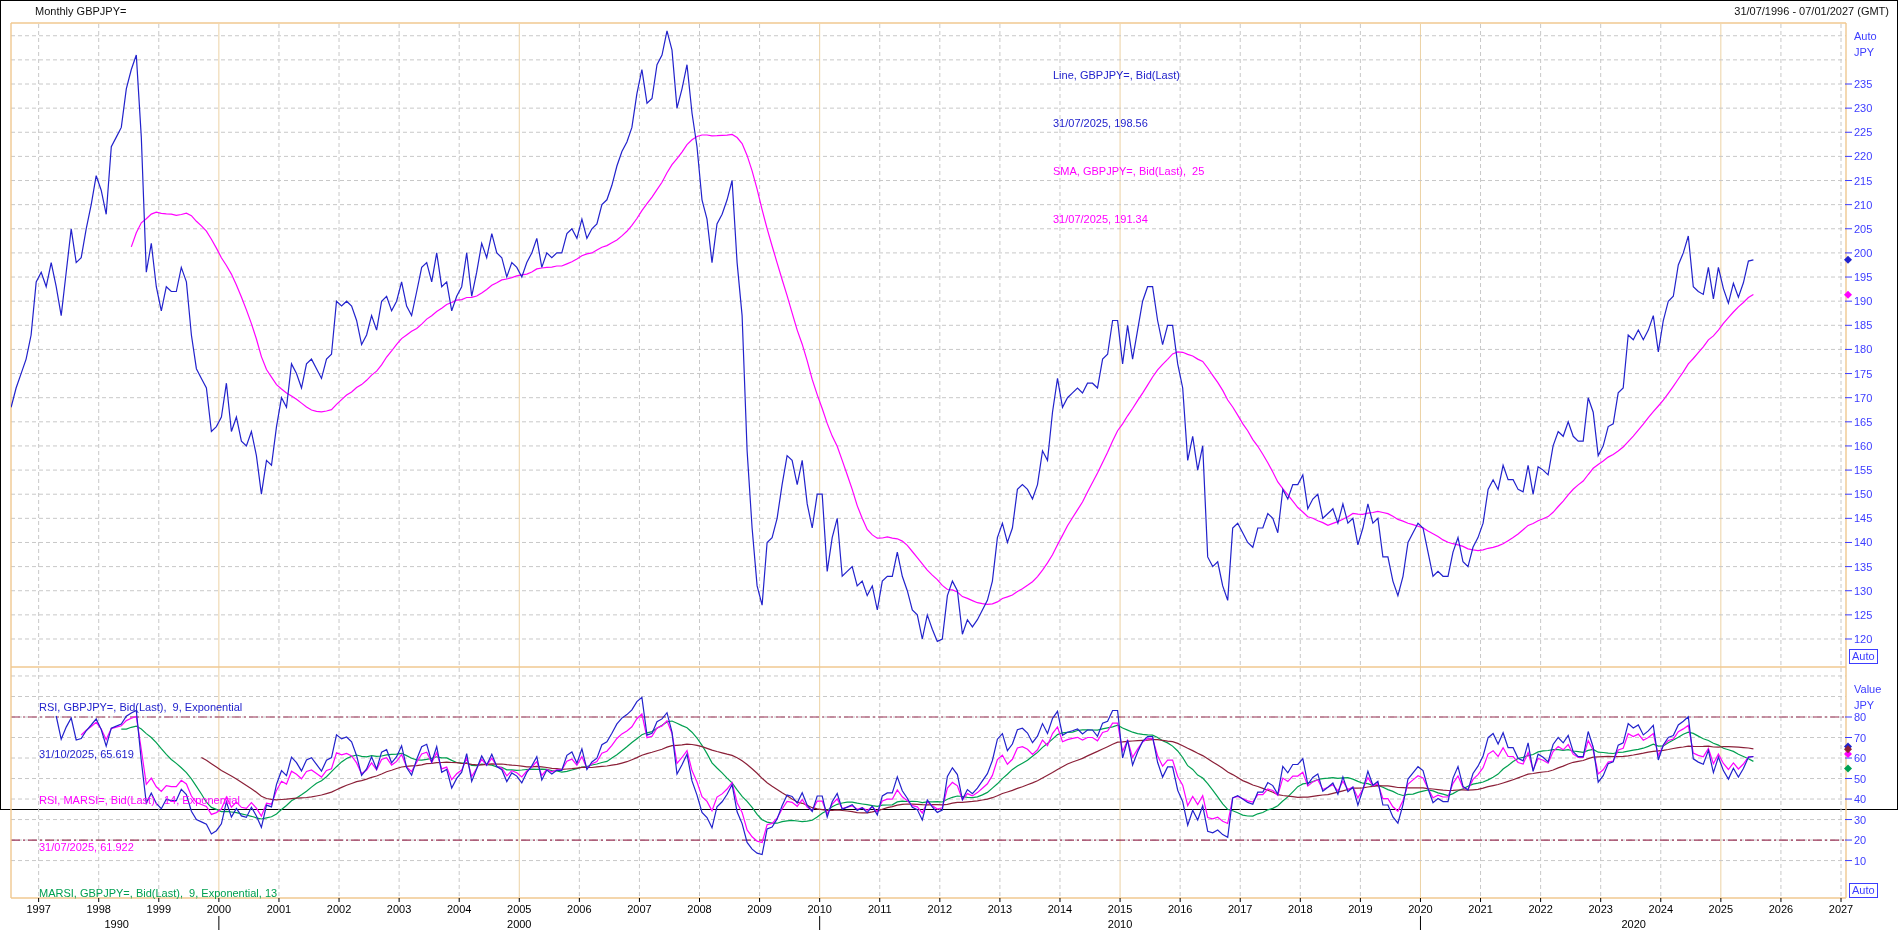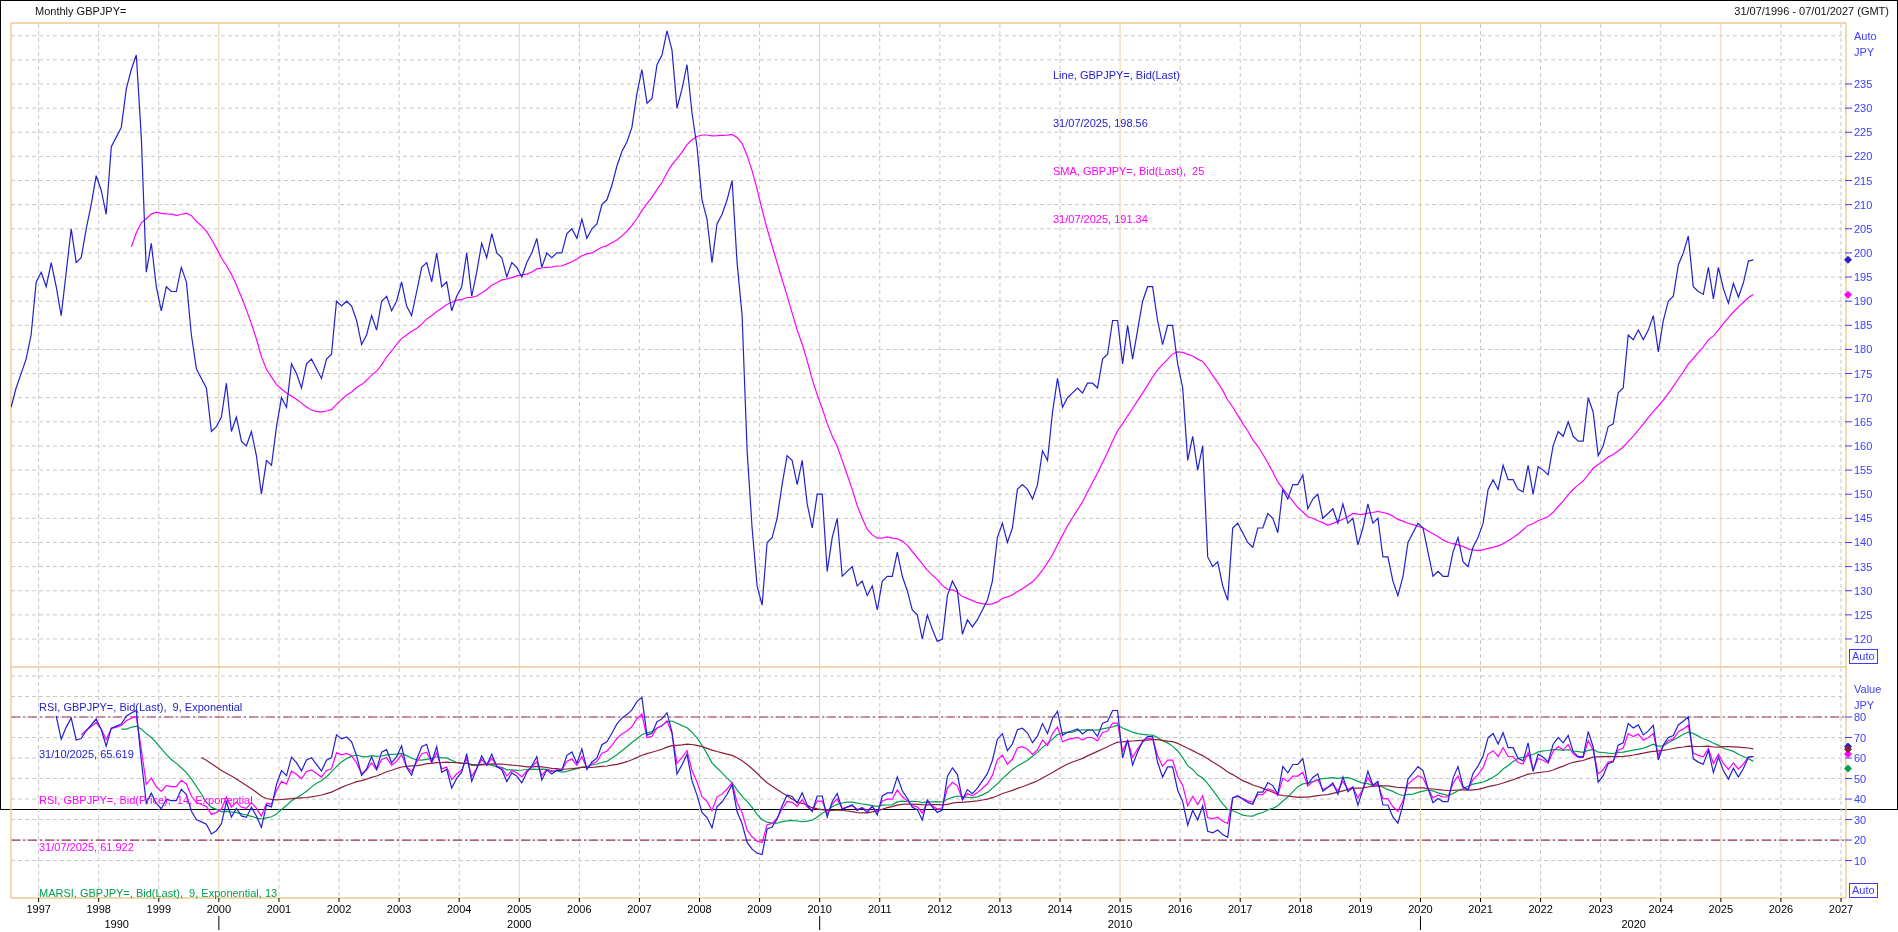--- a/index.html
+++ b/index.html
@@ -278,21 +278,21 @@
   <div id="price-legend" class="legend">
     <div class="legend-line" style="color: rgb(34, 34, 204);">Line, GBPJPY=, Bid(Last)</div>
     <div class="legend-line" style="color: rgb(34, 34, 204);">31/07/2025, 198.56</div>
     <div class="legend-line" style="color: rgb(255, 0, 255);">SMA, GBPJPY=, Bid(Last),  25</div>
     <div class="legend-line" style="color: rgb(255, 0, 255);">31/07/2025, 191.34</div>
   </div>
 
   <div id="rsi-legend" class="legend">
     <div class="legend-line" style="color: rgb(34, 34, 204);">RSI, GBPJPY=, Bid(Last),  9, Exponential</div>
     <div class="legend-line" style="color: rgb(34, 34, 204);">31/10/2025, 65.619</div>
-    <div class="legend-line" style="color: rgb(255, 0, 255);">RSI, GBPJPY=, Bid(Price),  14, Exponential</div>
+    <div class="legend-line" style="color: rgb(255, 0, 255);">RSI, MARSI=, Bid(Last),  14, Exponential</div>
     <div class="legend-line" style="color: rgb(255, 0, 255);">31/07/2025, 61.922</div>
     <div class="legend-line" style="color: rgb(0, 160, 80);">MARSI, GBPJPY=, Bid(Last),  9, Exponential, 13</div>
     
     
     
   </div>
 
   <div id="price-axis-title" class="axis-title">
     <div>Auto</div>
     <div>JPY</div>

